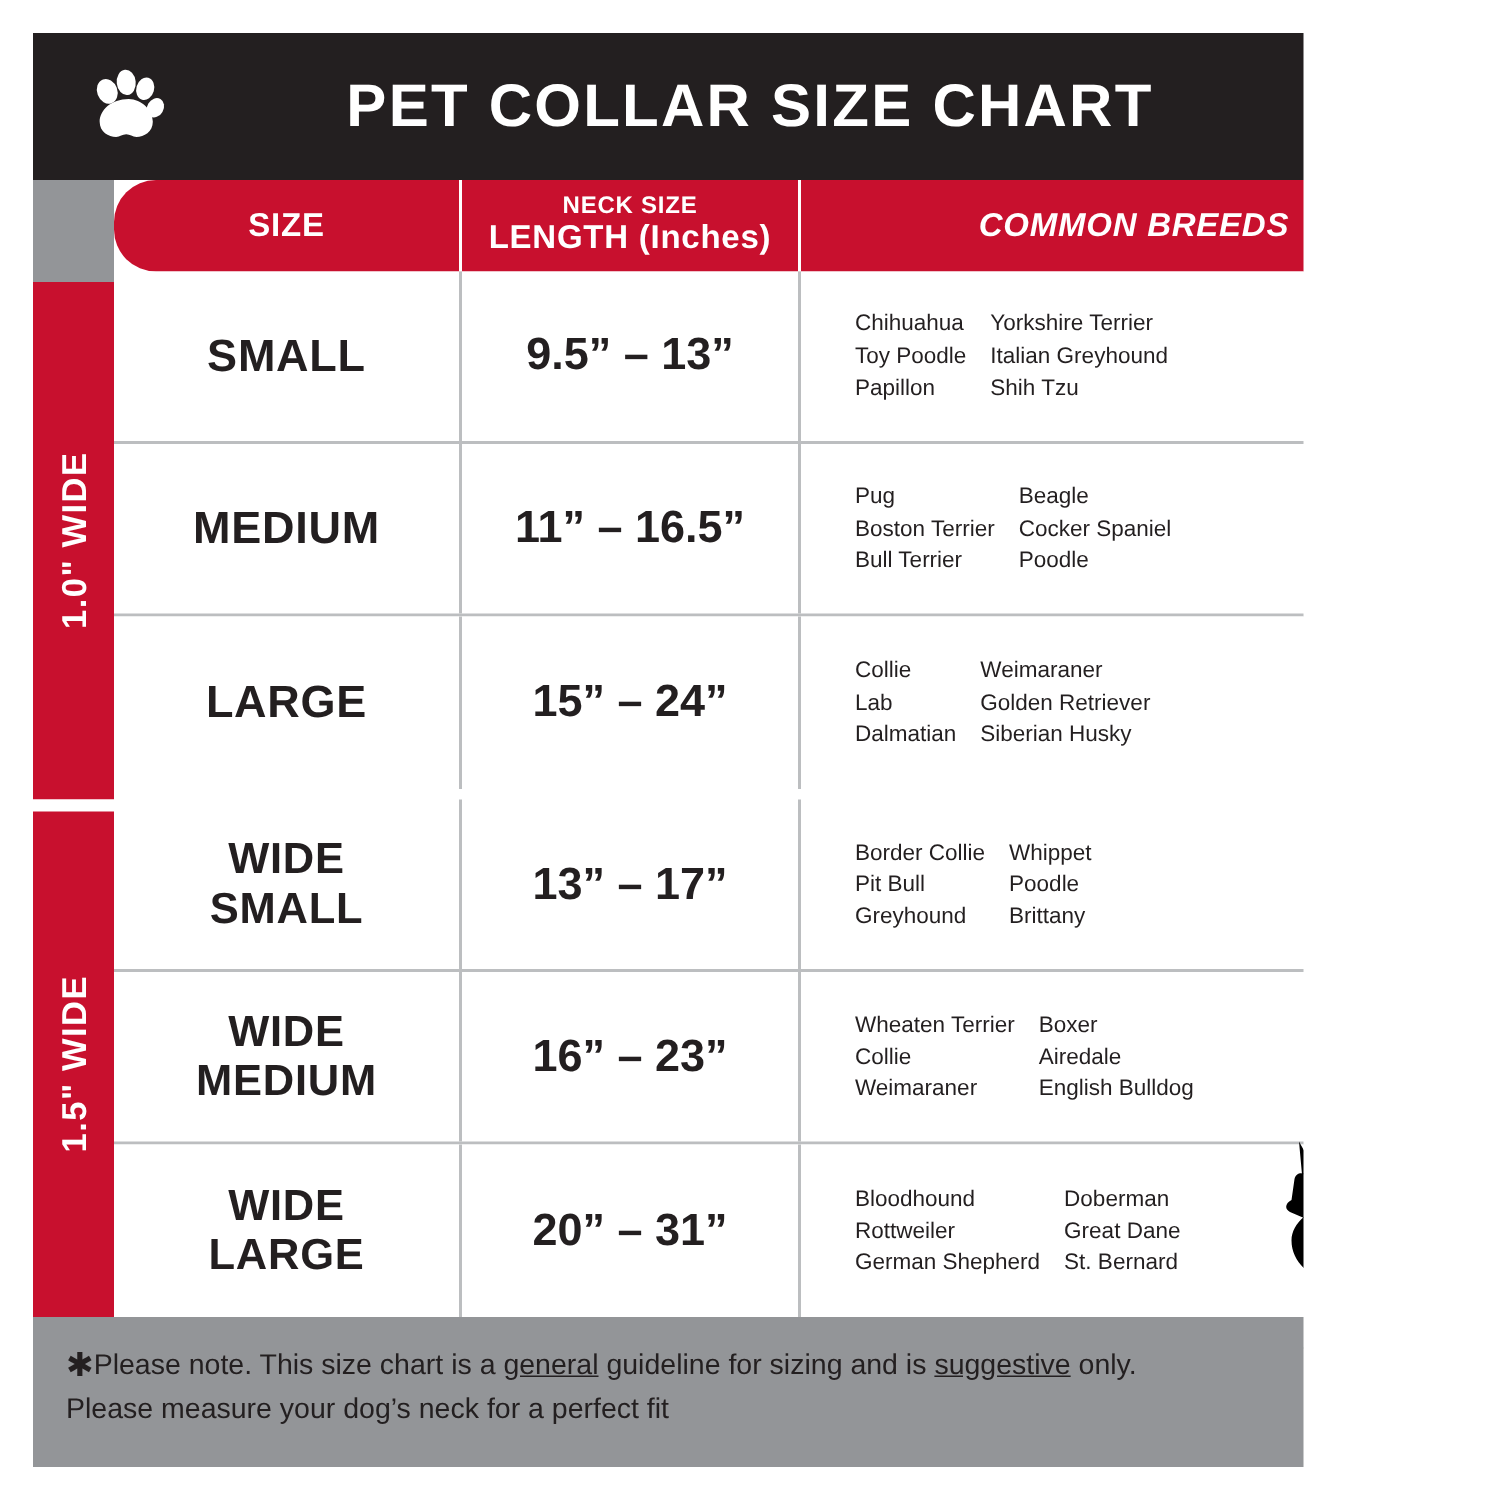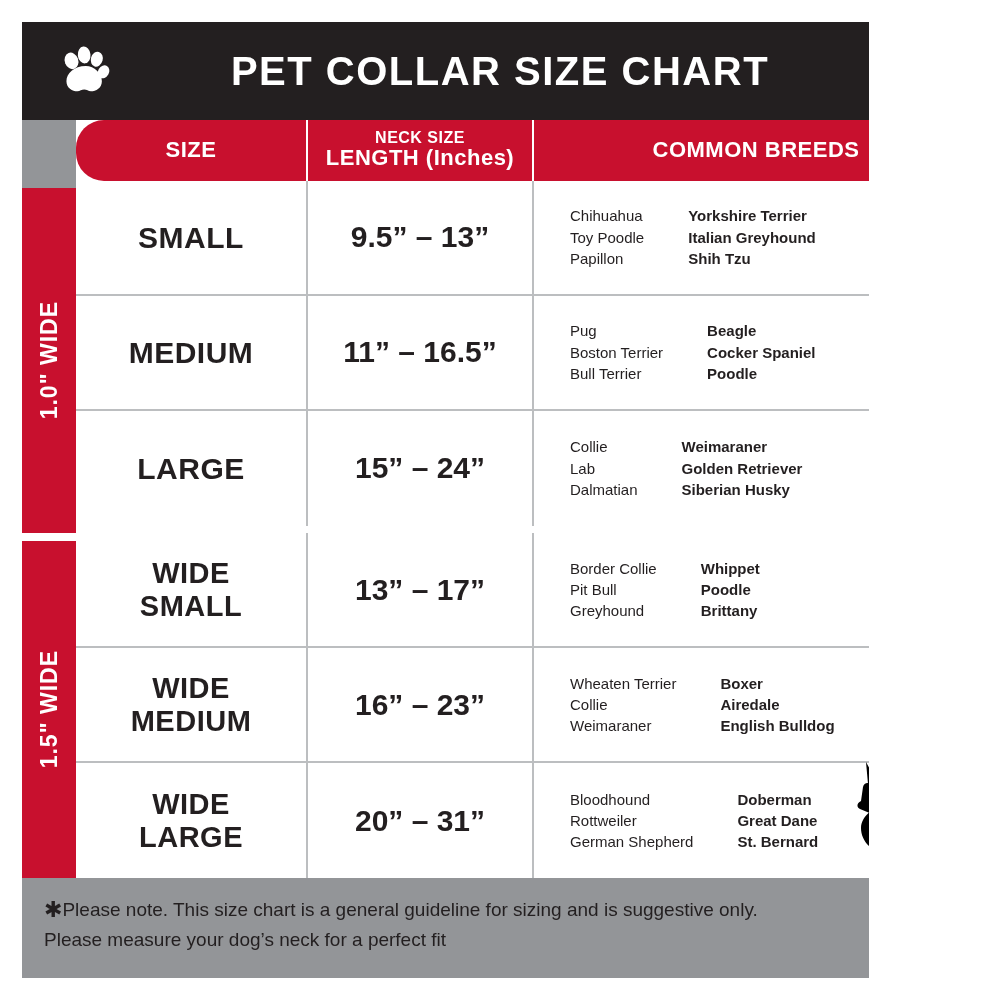--- a/index.html
+++ b/index.html
@@ -92,21 +92,21 @@
     align-items: center;
     justify-content: center;
     font-size: 22px;
     font-weight: bold;
     letter-spacing: .5px;
     border-right: 2px solid #ffffff;
   }
   .head-cell:last-child { border-right: none; }
   .c-size   { flex: 0 0 232px; }
   .c-length { flex: 0 0 226px; }
-  .c-breeds { flex: 1; }
+  .c-breeds { flex: 1; font-style: italic; }
   .micro {
     font-size: 16px;
     font-weight: bold;
     letter-spacing: .5px;
     margin-bottom: -2px;
   }
 
   .body-group { display: flex; flex-direction: column; }
   .group-gap { height: 8px; background: #ffffff; }
 
@@ -149,41 +149,41 @@
     display: flex;
     align-items: center;
     padding-left: 36px;
   }
   .breed-col {
     font-size: 15px;
     color: #231f20;
     line-height: 1.42;
     white-space: nowrap;
   }
-  .breed-col.col2 { margin-left: 44px; min-width: 150px; font-weight: bold; }
+  .breed-col.col2 { margin-left: 16px; min-width: 150px; }
   .dog {
     position: absolute;
     right: 8px;
     bottom: 2px;
   }
 
   
   .footer {
     position: absolute;
     left: 22px; top: 878px;
     width: 956px; height: 100px;
     background: #939598;
     padding: 16px 22px 0 22px;
   }
   .footer-line {
     font-size: 19px;
     color: #231f20;
     line-height: 1.45;
   }
-  .u { }
+  .u { text-decoration: underline; }
   .star { font-size: 22px; vertical-align: -1px; }
 </style>
 </head>
 <body>
 
 <div id="page">
 
   <div class="header">
     <span class="paw left">
       <svg viewBox="0 0 64 64" width="54" height="54" aria-hidden="true">

